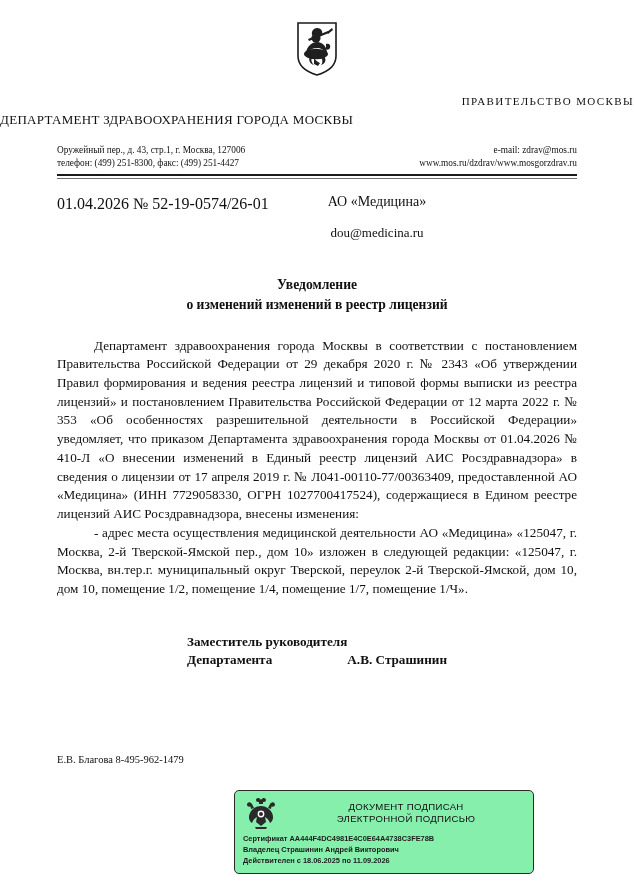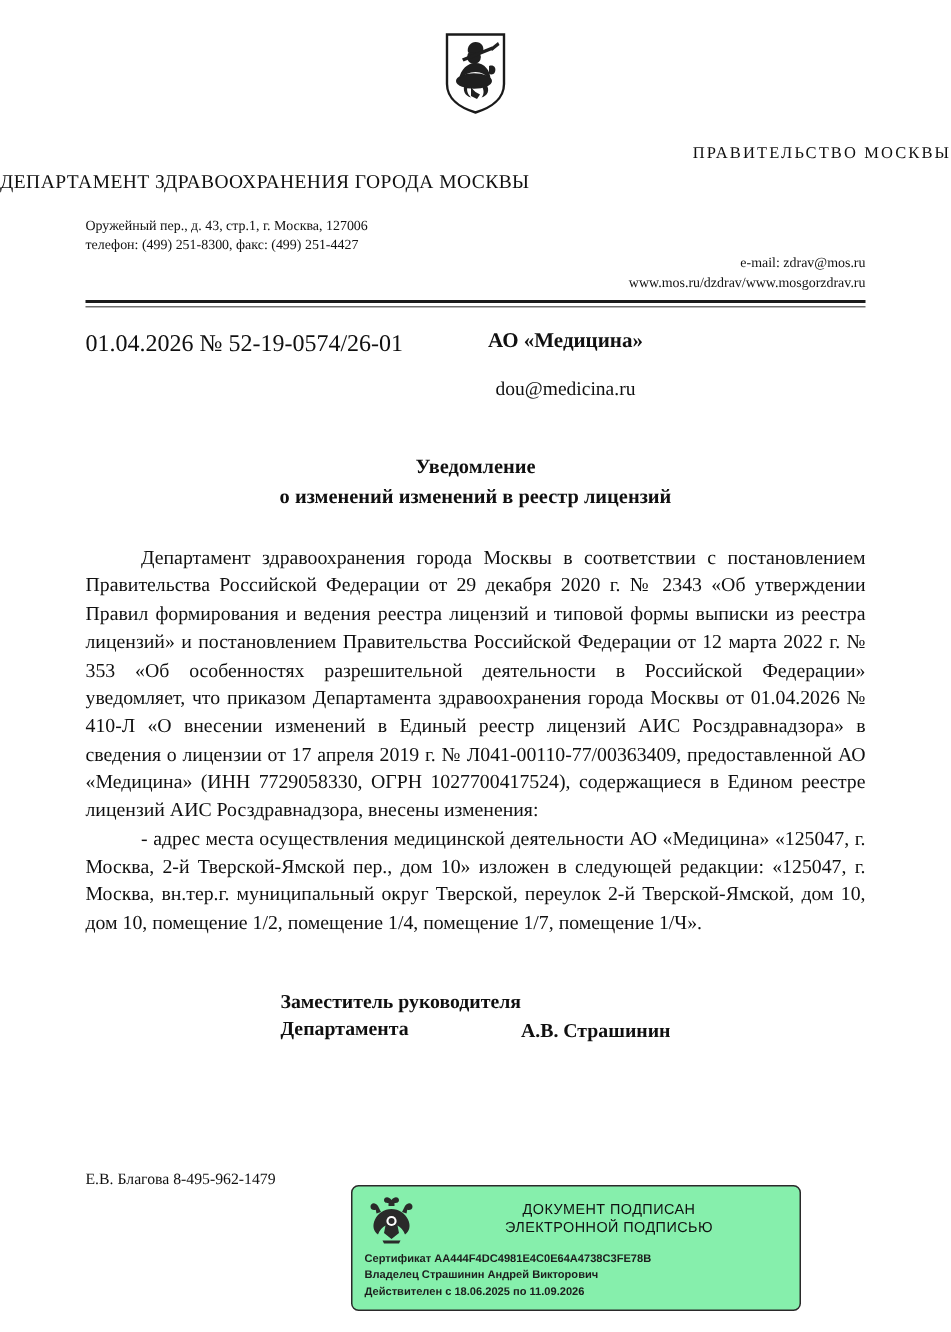--- a/index.html
+++ b/index.html
@@ -52,21 +52,20 @@
     letter-spacing: 0.3px;
     margin-top: 5px;
   }
 
   .contacts {
     margin: 16px 57px 0 57px;
     display: flex;
     justify-content: space-between;
     font-size: 9.3px;
     line-height: 1.35;
-    flex-direction: column;
   }
   .contacts .left { text-align: left; }
   .contacts .right { text-align: right; }
 
   .rule {
     margin: 5px 57px 0 57px;
     border-top: 2.5px solid #1a1a1a;
     border-bottom: 1px solid #6e6e6e;
     height: 2px;
   }
@@ -76,21 +75,21 @@
     margin: 16px 0 0 57px;
     font-size: 16px;
   }
   .addressee {
     margin-top: -19px;
     text-align: center;
     padding-left: 120px;
   }
   .addressee .org {
     font-size: 14px;
-    font-weight: bold;
+    font-weight: normal;
   }
   .addressee .mail {
     font-size: 13px;
     margin-top: 15px;
   }
 
   
   .doc-title {
     margin-top: 34px;
     text-align: center;

